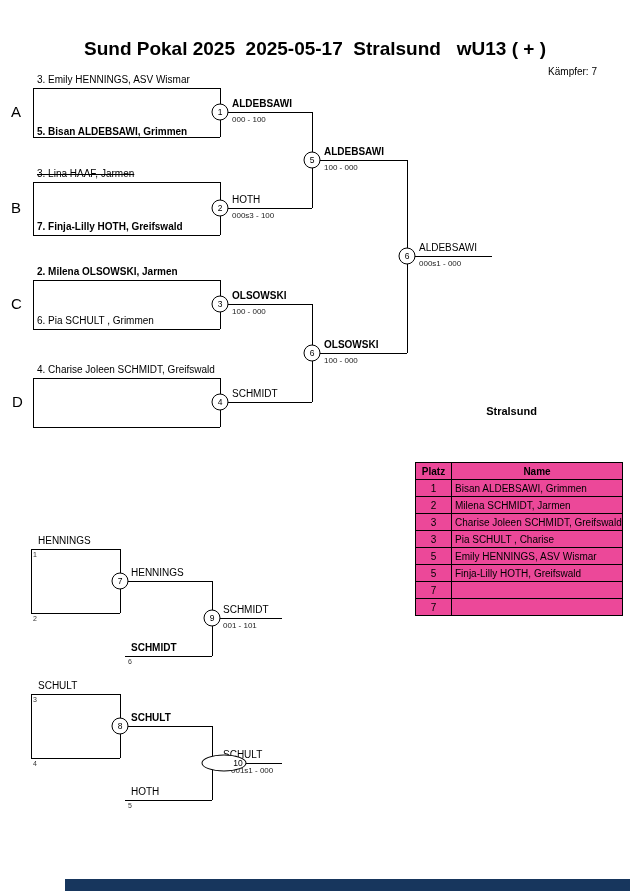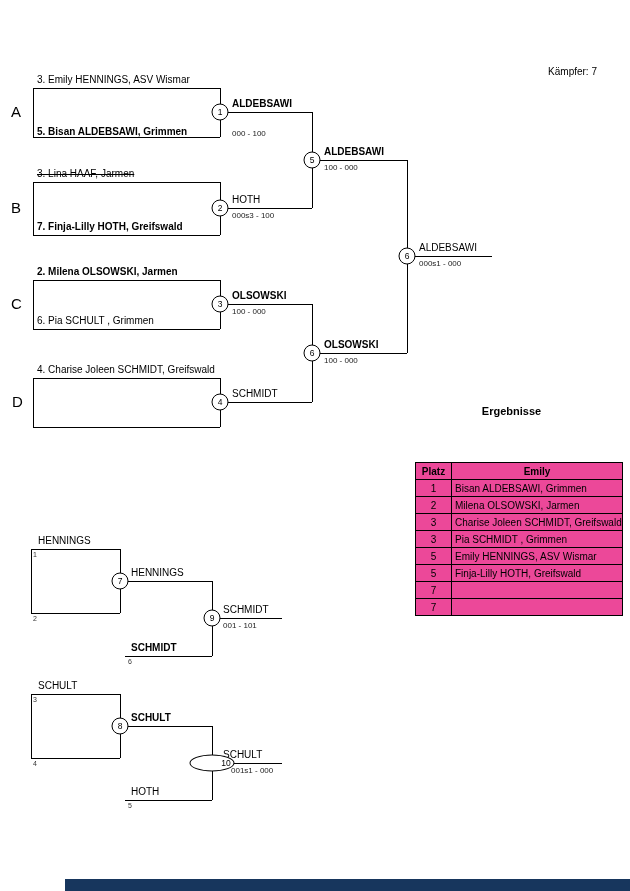--- a/index.html
+++ b/index.html
@@ -29,20 +29,21 @@
   table.results th{font-weight:bold;text-align:center;}
   table.results td.platz{text-align:center;}
   col.c-platz{width:36px;}
   .footer-bar{position:absolute;left:65px;top:879px;width:565px;height:12px;background:#17365D;}
 </style>
 </head>
 <body>
 
 <div class="page">
 
+  <div class="title">Sund Pokal 2025  2025-05-17  Stralsund   wU13 ( + )</div>
   <div class="fighters">Kämpfer: 7</div>
 
   <div>
 
     <div class="pool" style="left:11px;top:103px;">A</div>
     <div class="pool" style="left:11px;top:199px;">B</div>
     <div class="pool" style="left:11px;top:295px;">C</div>
     <div class="pool" style="left:12px;top:393px;">D</div>
 
     <div class="hline" style="left:33px;top:88px;width:187px;"></div>
@@ -89,66 +90,66 @@
 
     <div class="circle" style="left:220px;top:112px;">1</div>
     <div class="circle" style="left:220px;top:208px;">2</div>
     <div class="circle" style="left:220px;top:304px;">3</div>
     <div class="circle" style="left:220px;top:402px;">4</div>
     <div class="circle" style="left:312px;top:160px;">5</div>
     <div class="circle" style="left:312px;top:353px;">6</div>
     <div class="circle" style="left:407px;top:256px;">6</div>
 
     <span class="wlabel bold" style="left:232px;top:98px;">ALDEBSAWI</span>
-    <span class="score" style="left:232px;top:129px;">000 - 100</span>
+    <span class="score" style="left:232px;top:115px;">000 - 100</span>
 
     <span class="wlabel" style="left:232px;top:194px;">HOTH</span>
     <span class="score" style="left:232px;top:211px;">000s3 - 100</span>
 
     <span class="wlabel bold" style="left:232px;top:290px;">OLSOWSKI</span>
     <span class="score" style="left:232px;top:307px;">100 - 000</span>
 
     <span class="wlabel" style="left:232px;top:388px;">SCHMIDT</span>
 
     <span class="wlabel bold" style="left:324px;top:146px;">ALDEBSAWI</span>
     <span class="score" style="left:324px;top:163px;">100 - 000</span>
 
     <span class="wlabel bold" style="left:324px;top:339px;">OLSOWSKI</span>
     <span class="score" style="left:324px;top:356px;">100 - 000</span>
 
     <span class="wlabel" style="left:419px;top:242px;">ALDEBSAWI</span>
     <span class="score" style="left:419px;top:259px;">000s1 - 000</span>
   </div>
 
-  <div class="erg-title">Ergebnisse</div>
+  <div class="erg-title">Stralsund</div>
   <table class="results">
     <colgroup>
         <col class="c-platz">
         <col>
       </colgroup>
     <tbody>
         <tr>
       <th>Platz</th>
-      <th>Emily</th>
+      <th>Name</th>
     </tr>
     <tr>
       <td class="platz">1</td>
       <td class="name">Bisan ALDEBSAWI, Grimmen</td>
     </tr>
     <tr>
       <td class="platz">2</td>
-      <td class="name">Milena OLSOWSKI, Jarmen</td>
+      <td class="name">Milena SCHMIDT, Jarmen</td>
     </tr>
     <tr>
       <td class="platz">3</td>
       <td class="name">Charise Joleen SCHMIDT, Greifswald</td>
     </tr>
     <tr>
       <td class="platz">3</td>
-      <td class="name">Pia SCHMIDT , Grimmen</td>
+      <td class="name">Pia SCHULT , Charise</td>
     </tr>
     <tr>
       <td class="platz">5</td>
       <td class="name">Emily HENNINGS, ASV Wismar</td>
     </tr>
     <tr>
       <td class="platz">5</td>
       <td class="name">Finja-Lilly HOTH, Greifswald</td>
     </tr>
     <tr>
@@ -200,19 +201,19 @@
     <span class="pname" style="left:38px;top:680px;">SCHULT</span>
     <span class="seed" style="left:33px;top:696px;">3</span>
     <span class="seed" style="left:33px;top:760px;">4</span>
 
     <div class="circle" style="left:120px;top:726px;">8</div>
     <span class="wlabel bold" style="left:131px;top:712px;">SCHULT</span>
 
     <span class="pname" style="left:131px;top:786px;">HOTH</span>
     <span class="seed" style="left:128px;top:802px;">5</span>
 
-    <div class="circle" style="left:212px;top:763px;padding-left:28px;">10</div>
+    <div class="circle" style="left:224px;top:763px;padding-left:28px;">10</div>
     <span class="wlabel" style="left:223px;top:749px;">SCHULT</span>
     <span class="score" style="left:231px;top:766px;">001s1 - 000</span>
   </div>
 
   <div class="footer-bar" style="background: rgb(23, 54, 93);"></div>
 </div>
 
 </body></html>

